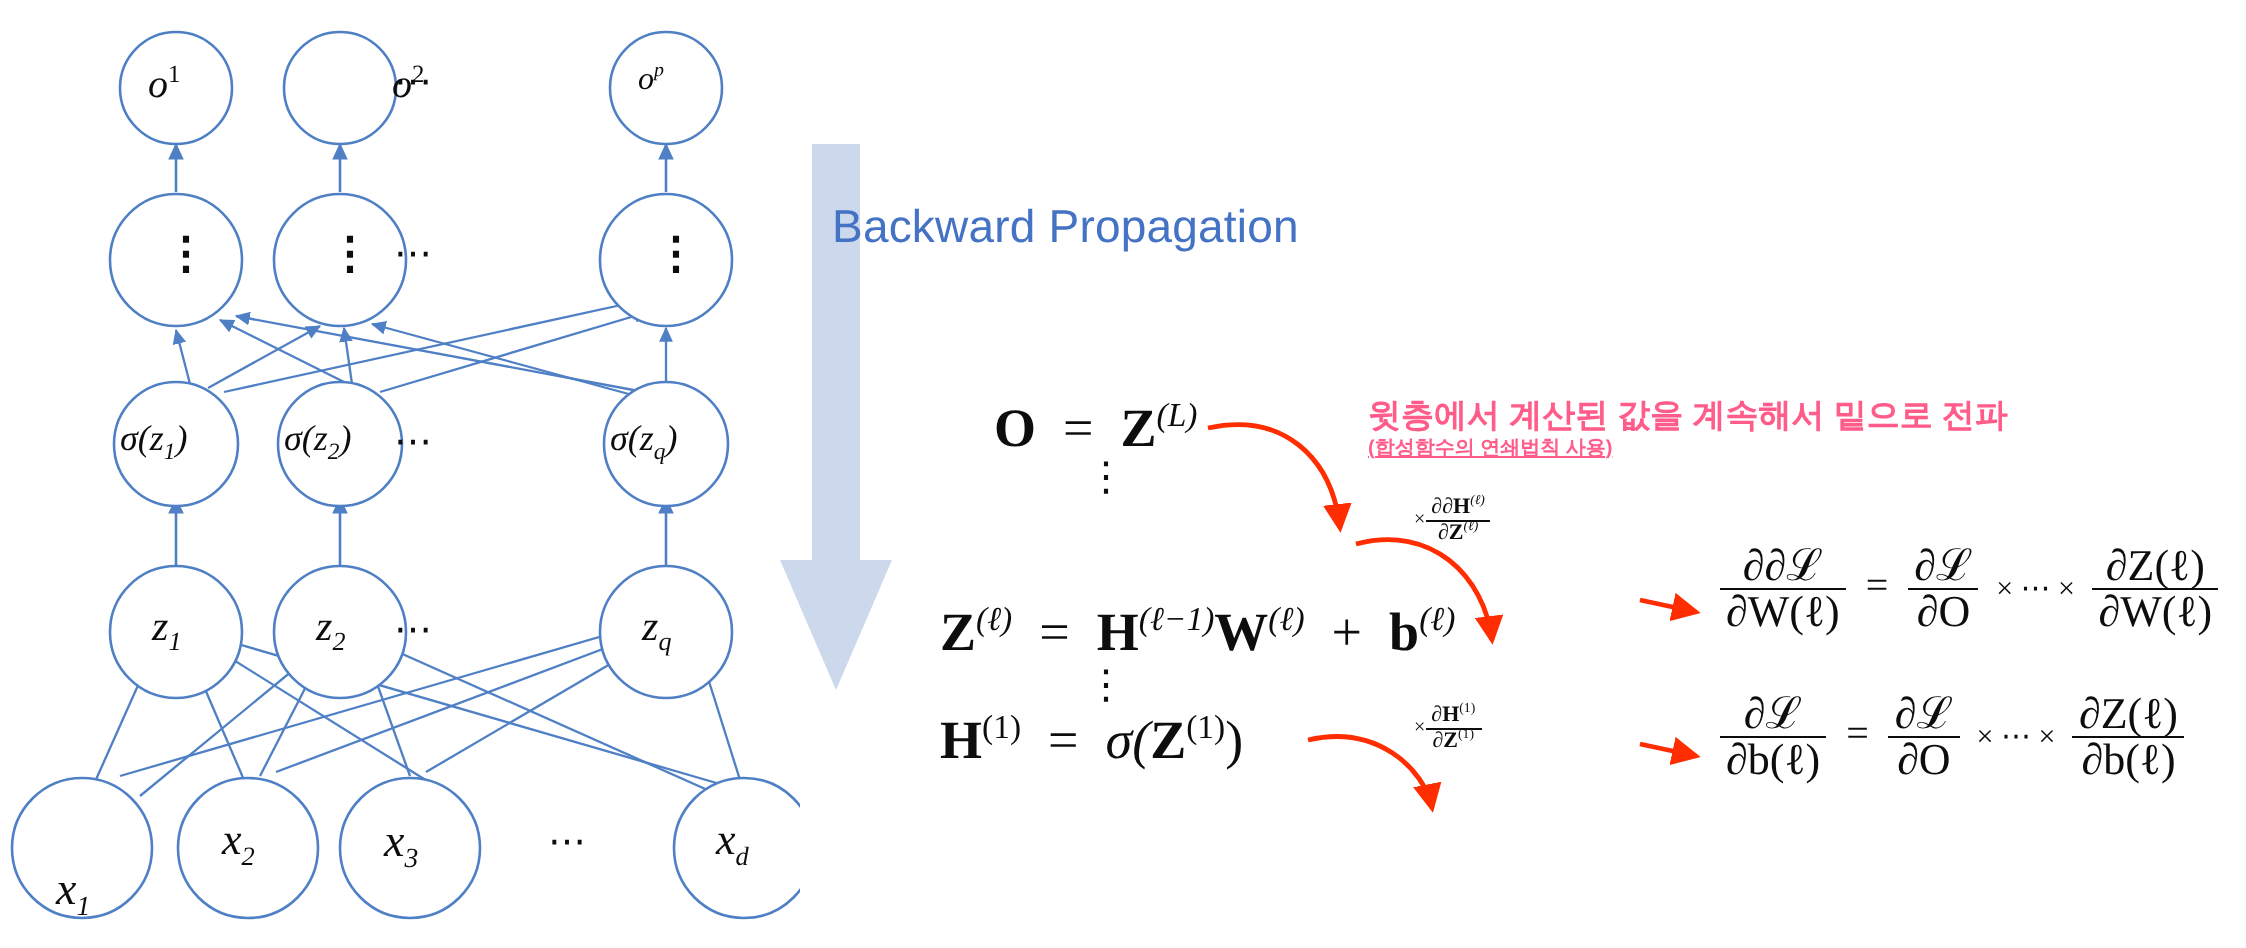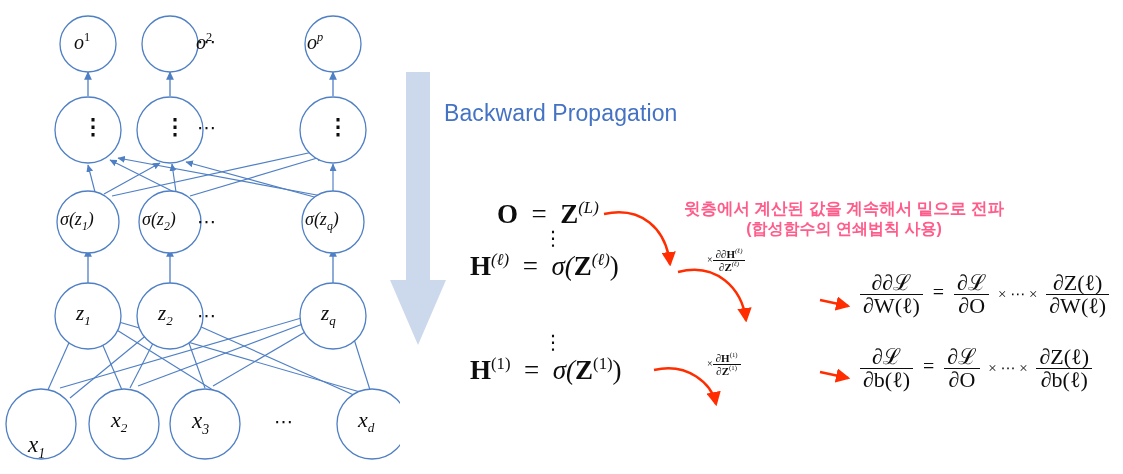--- a/index.html
+++ b/index.html
@@ -13,21 +13,21 @@
   #stage{position:absolute;left:0;top:0;width:930px;height:474px;}
 
   
   #net{position:absolute;left:0;top:0;width:400px;height:474px;}
   #net svg{position:absolute;left:0;top:0;}
 
   
   #bigarrow{position:absolute;left:388px;top:72px;width:60px;height:275px;}
   #bp-title{
     position:absolute;left:416px;top:100px;
-    font-size:23px;color:#4472c4;white-space:nowrap;letter-spacing:.1px;margin-left:28px;
+    font-size:23px;color:#4472c4;white-space:nowrap;letter-spacing:.1px;
   }
   #bp-sub{
     position:absolute;left:428px;top:138px;
     font-size:13.5px;color:#c3d1ee;white-space:nowrap;
   }
   #bp-sub .ell{font-family:"Liberation Serif",serif;font-style:italic;font-size:16px;}
 
   
   .math{
     font-family:"Liberation Serif", serif;
@@ -47,23 +47,23 @@
   .frac{display:inline-block;vertical-align:middle;text-align:center;}
   .frac .num{display:block;padding:0 3px;}
   .frac .den{display:block;padding:0 3px;border-top:1.4px solid #0d0d0d;}
   .fsmall{font-size:11px;}
   .fbig{font-size:22px;}
 
   
   #red-note{
     position:absolute;left:684px;top:198px;
     color:#ff5c8a;font-size:16.5px;font-weight:bold;white-space:nowrap;
-    text-align:center;line-height:1.25;
-  }
-  #red-note .l2{display:block;font-size:16px;}
+    text-align:left;line-height:1.25;
+  }
+  #red-note .l2{display:block;font-size:10px;text-decoration:underline;}
 
   .redsvg{position:absolute;left:0;top:0;pointer-events:none;}
 </style>
 </head>
 <body>
 
 <div id="stage">
 
   <div id="net">
     <svg width="400" height="474" viewBox="0 0 400 474">
@@ -131,21 +131,21 @@
 
         <circle cx="41" cy="424" r="35"></circle>
           <circle cx="124" cy="424" r="35"></circle>
           <circle cx="205" cy="424" r="35"></circle>
           <circle cx="372" cy="424" r="35"></circle>
       </g>
     </svg>
 
     <div class="math" style="left:74px;top:31px;font-size:20px;"><i>o</i><sup class="sm">1</sup></div>
     <div class="math" style="left:156px;top:31px;font-size:20px;margin-left:40px;"><i>o</i><sup class="sm">2</sup></div>
-    <div class="math" style="left:307px;top:31px;font-size:20px;"><i>o</i><sup class="smi">p</sup></div>
+    <div class="math" style="left:319px;top:31px;font-size:16px;"><i>o</i><sup class="smi">p</sup></div>
     <div class="math" style="left:197px;top:32px;font-size:19px;color:#0d0d0d;"><span>⋯</span></div>
 
     <div class="math" style="left:82px;top:116px;font-size:22px;font-weight:bold;"><span>⋮</span></div>
     <div class="math" style="left:164px;top:116px;font-size:22px;font-weight:bold;"><span>⋮</span></div>
     <div class="math" style="left:327px;top:116px;font-size:22px;font-weight:bold;"><span>⋮</span></div>
     <div class="math" style="left:197px;top:118px;font-size:19px;"><span>⋯</span></div>
 
     <div class="math" style="left:60px;top:210px;font-size:18px;"><i>σ(z</i><sub style="font-size:.65em;font-style:italic;">1</sub><i>)</i></div>
     <div class="math" style="left:142px;top:210px;font-size:18px;"><i>σ(z</i><sub style="font-size:.65em;font-style:italic;">2</sub><i>)</i></div>
     <div class="math" style="left:305px;top:210px;font-size:18px;"><i>σ(z</i><sub style="font-size:.65em;font-style:italic;">q</sub><i>)</i></div>
@@ -190,26 +190,28 @@
   </svg>
 
   <div class="math eqline bf" style="left:497px;top:200px;">
     <span>O</span>
     <span style="font-weight:normal;">&nbsp;<span>=</span>&nbsp;</span>
     <span>Z</span><sup class="sm" style="font-style:italic;">(L)</sup>
   </div>
 
   <div class="vdots" style="left:543px;top:226px;">⋮</div>
 
-  <div class="math eqline bf" style="left:470px;top:252px;">
-    <span>H</span><sup class="smi">(ℓ)</sup>
+
+  <div class="math eqline bf" style="left:470px;top:302px;">
+    <span>Z</span><sup class="smi">(ℓ)</sup>
     <span style="font-weight:normal;">&nbsp;<span>=</span>&nbsp;</span>
-    <span style="font-weight:normal;font-style:italic;">σ(</span><span>Z</span><sup class="smi">(ℓ)</sup><span style="font-weight:normal;">)</span>
-  </div>
-
+    <span>H</span><sup class="smi">(ℓ−1)</sup><span>W</span><sup class="smi">(ℓ)</sup>
+    <span style="font-weight:normal;">&nbsp;<span>+</span>&nbsp;</span>
+    <span>b</span><sup class="smi">(ℓ)</sup>
+  </div>
 
   <div class="vdots" style="left:543px;top:330px;">⋮</div>
 
   <div class="math eqline bf" style="left:470px;top:356px;">
     <span>H</span><sup class="sm">(1)</sup>
     <span style="font-weight:normal;">&nbsp;<span>=</span>&nbsp;</span>
     <span style="font-weight:normal;font-style:italic;">σ(</span><span>Z</span><sup class="sm">(1)</sup><span style="font-weight:normal;">)</span>
   </div>
 
 

